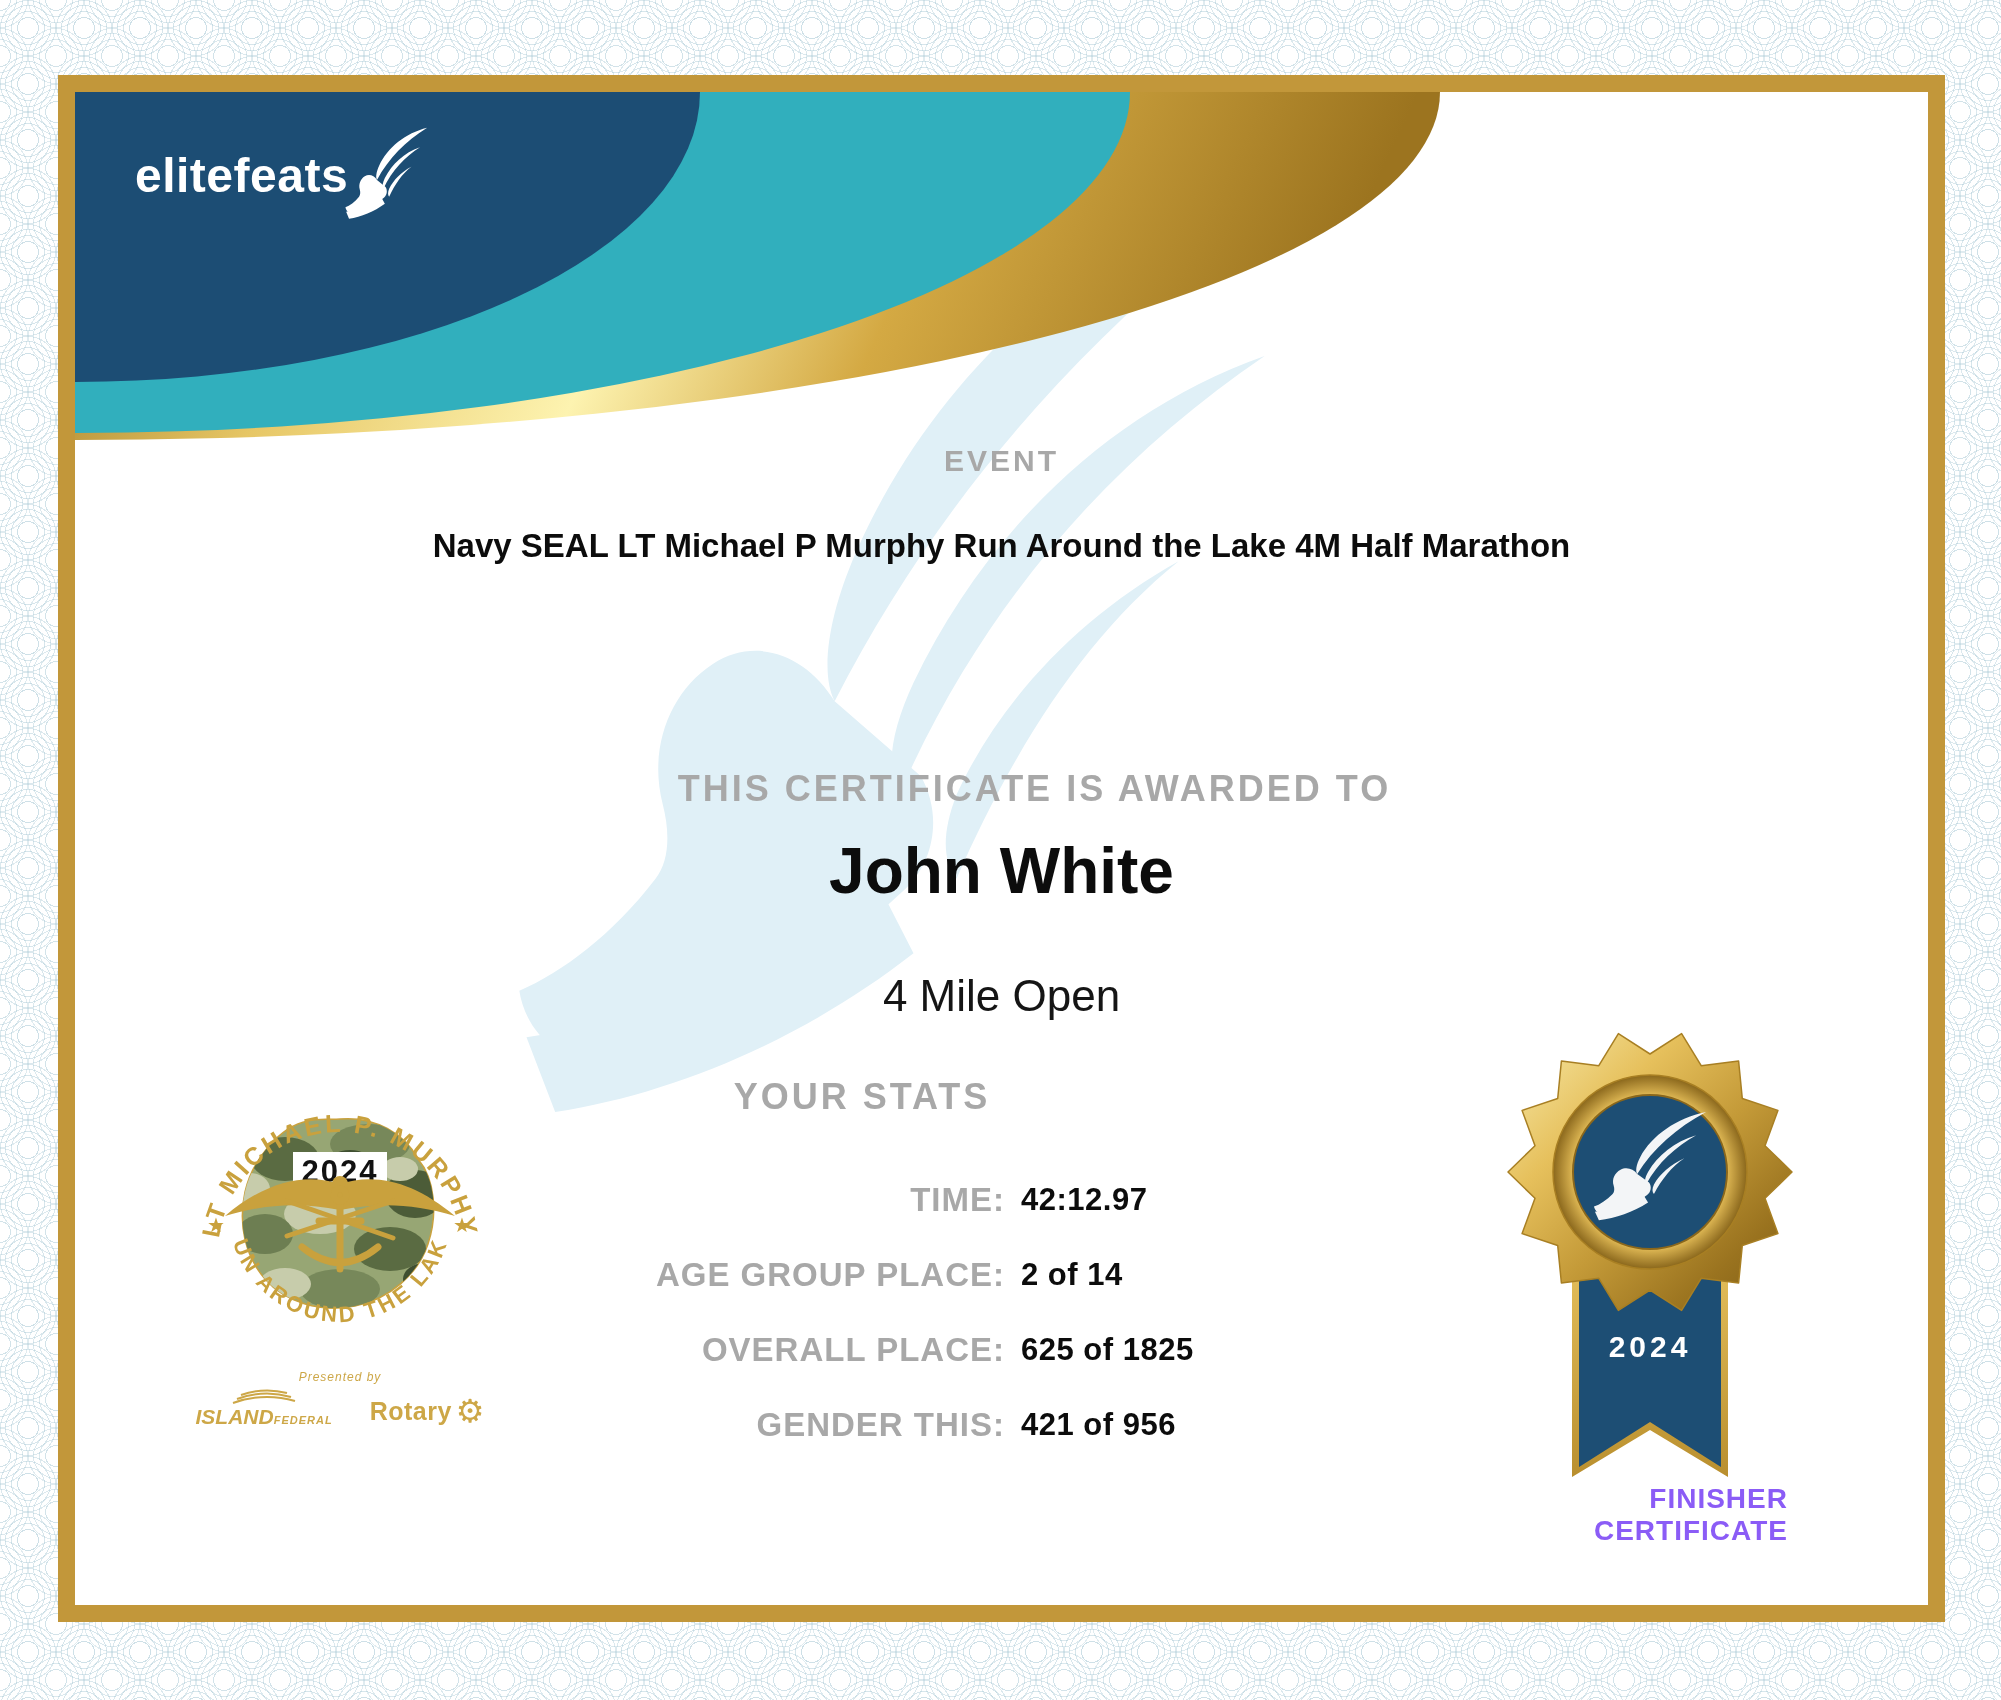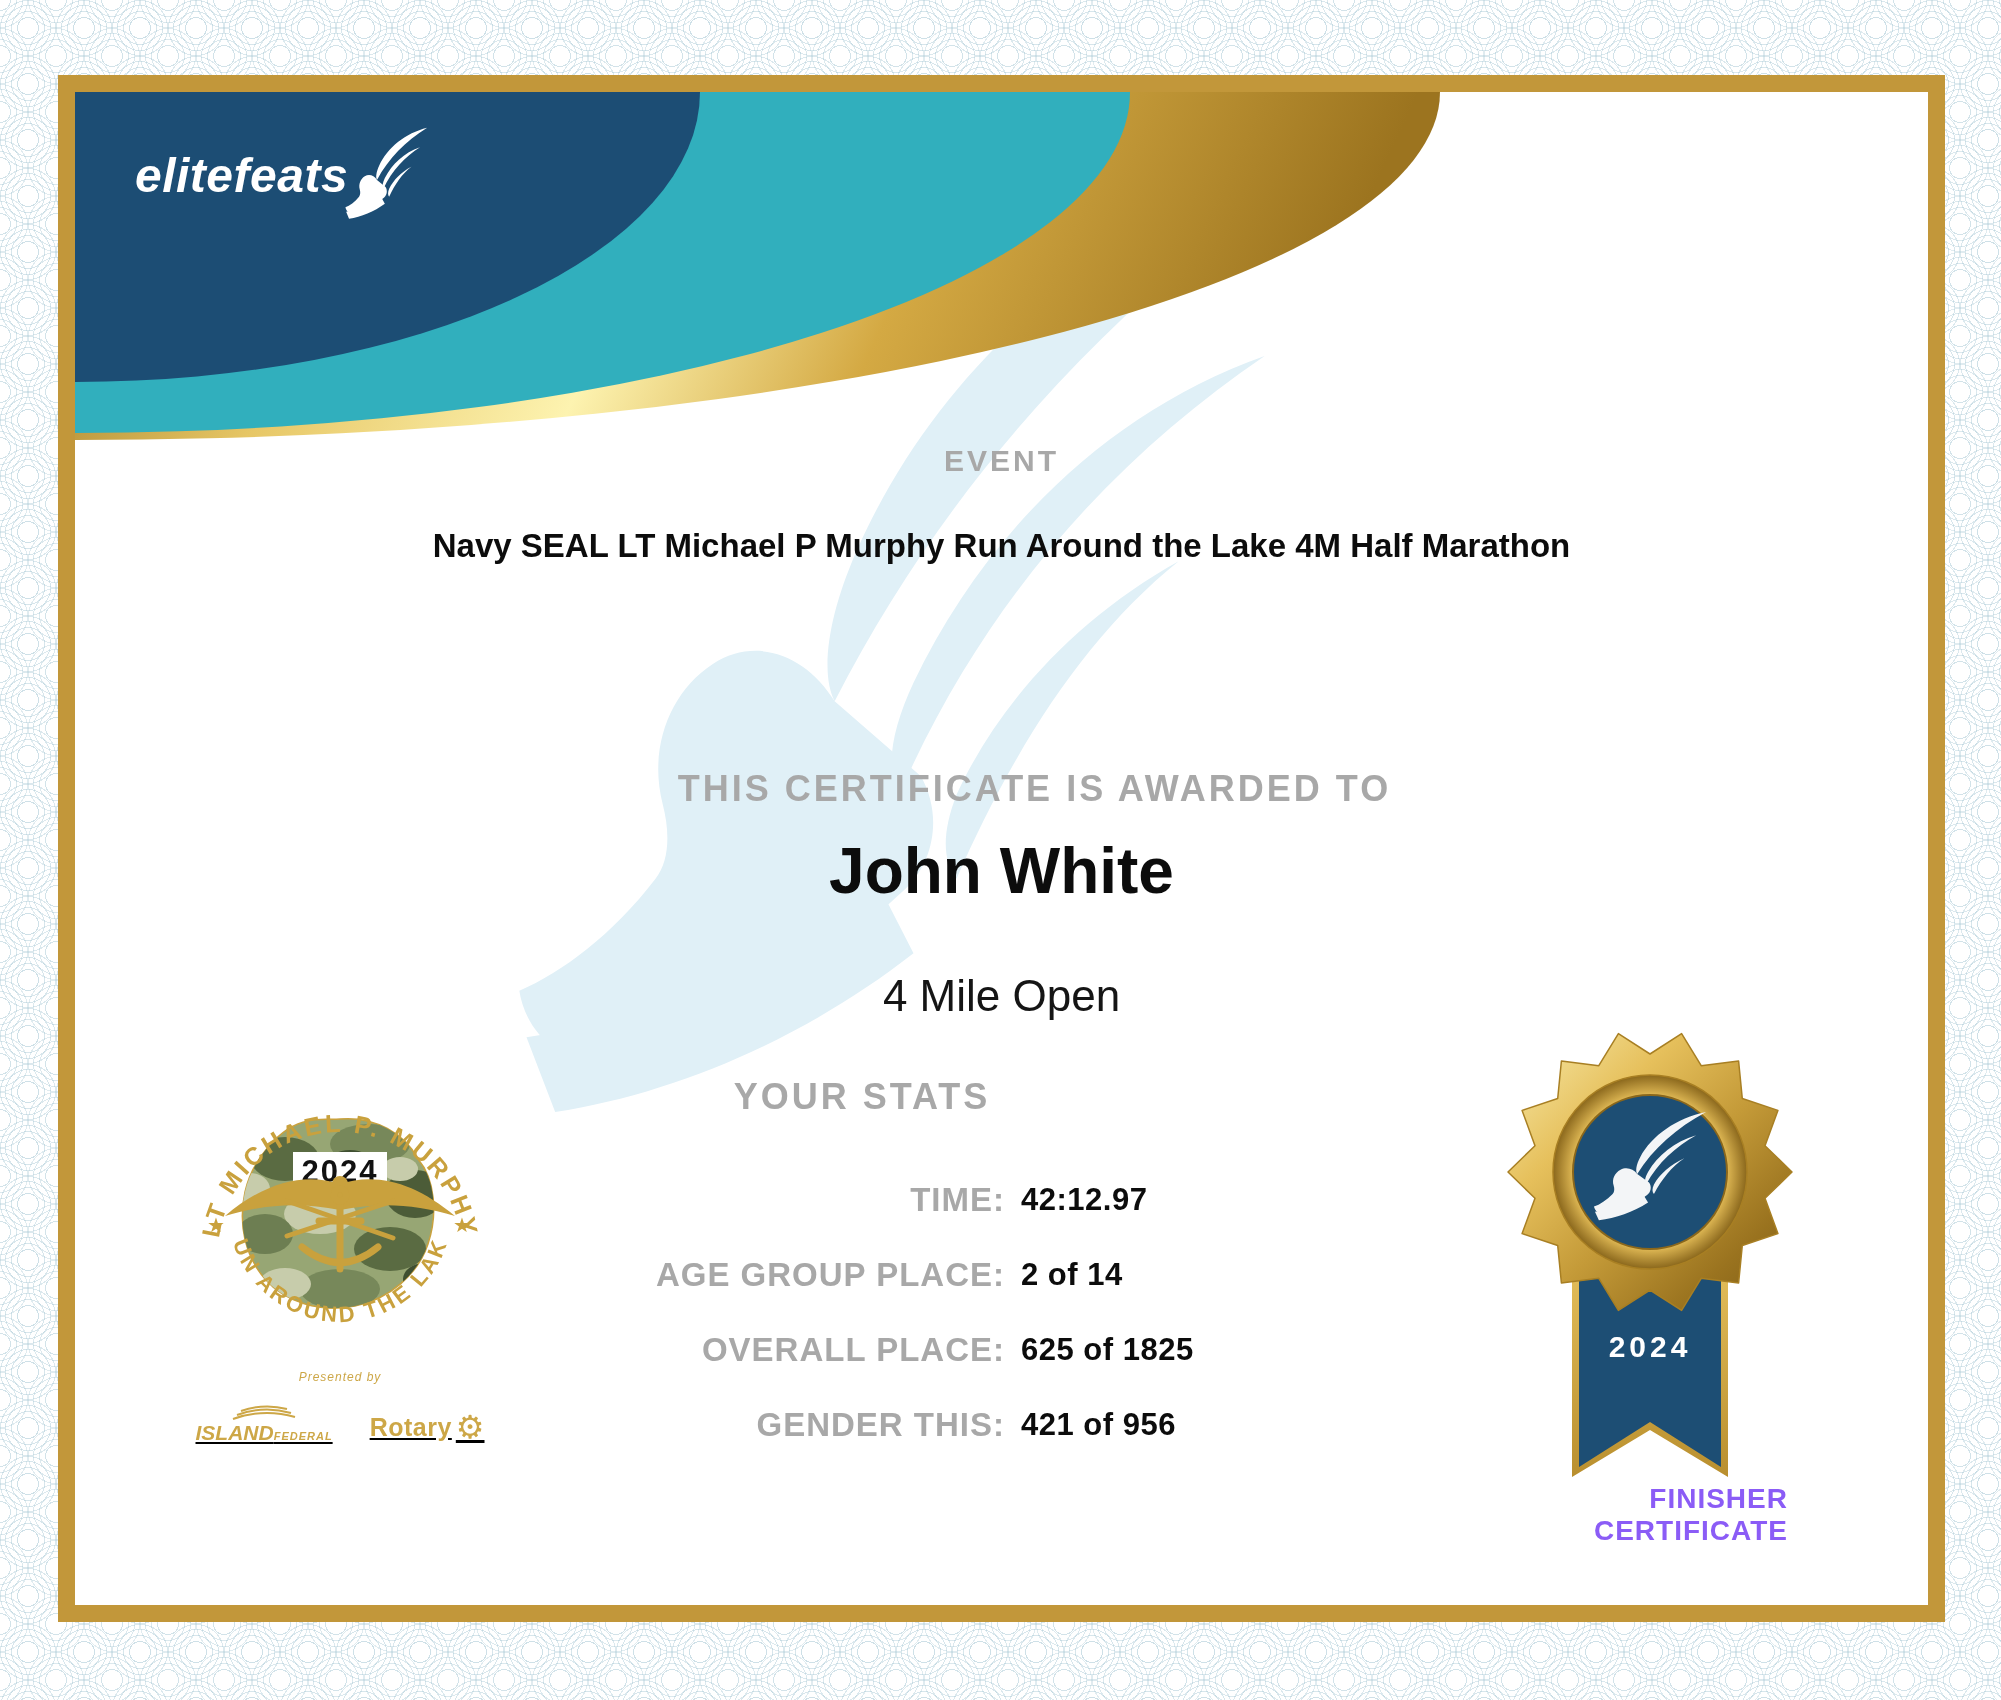--- a/index.html
+++ b/index.html
@@ -13,21 +13,21 @@
   .frame{position:absolute;left:58px;top:75px;width:1887px;height:1547px;background:#c2973a;padding:17px;box-sizing:border-box;}
   .inner{position:relative;width:100%;height:100%;background:#fff;overflow:hidden;}
 
   
   .sw{position:absolute;left:0;top:0;border-radius:0 0 100% 0;}
   .sw-gold{width:1365px;height:348px;z-index:1;
     background:linear-gradient(115deg,#9c741f 0%,#e7c766 22%,#fdf3b0 42%,#d4a943 60%,#9c741f 88%);}
   .sw-teal{width:1055px;height:341px;background:#31afbd;z-index:2;}
   .sw-navy{width:625px;height:290px;background:#1c4d74;z-index:3;}
 
-  .brand{position:absolute;left:60px;top:60px;z-index:4;display:flex;align-items:flex-start;font-style:italic;}
+  .brand{position:absolute;left:60px;top:60px;z-index:4;display:flex;align-items:flex-start;}
   .brand-text{color:#fff;font-weight:bold;font-size:48px;letter-spacing:.5px;line-height:1;}
   .brand-foot{width:86px;height:106px;margin-left:-4px;margin-top:-26px;fill:#ffffff;}
 
   .watermark{position:absolute;left:430px;top:40px;width:860px;height:1120px;z-index:0;fill:#e0f0f7;}
 
   .ctext{position:absolute;left:0;width:100%;text-align:center;z-index:5;}
   .lbl-gray{color:#a8a8a8;font-weight:bold;letter-spacing:3px;}
   .event-label{top:352px;font-size:30px;}
   .event-name{top:435px;font-size:33px;font-weight:bold;color:#0c0c0c;letter-spacing:0;}
   .award-intro{top:676px;font-size:36px;margin-left:33px;}
@@ -39,21 +39,21 @@
   .stats{position:absolute;left:0;top:1070px;width:100%;z-index:5;}
   .stat-row{display:flex;height:75px;align-items:center;}
   .stat-label{width:930px;text-align:right;color:#a8a8a8;font-weight:bold;font-size:33px;letter-spacing:1px;}
   .stat-value{margin-left:16px;color:#0c0c0c;font-weight:bold;font-size:31px;letter-spacing:.5px;}
 
   
   .evlogo{position:absolute;left:110px;top:972px;width:310px;z-index:5;text-align:center;}
   .evlogo svg{display:block;}
   .sponsors{margin-top:6px;}
   .presented{color:#cda747;font-style:italic;font-size:12px;letter-spacing:1px;}
-  .sponsor-row{display:flex;justify-content:center;align-items:flex-end;gap:37px;margin-top:20px;text-decoration:underline;}
+  .sponsor-row{display:flex;justify-content:center;align-items:flex-end;gap:37px;margin-top:4px;}
   .island{display:flex;flex-direction:column;align-items:center;color:#cda747;}
   .island-waves{width:70px;height:18px;stroke:#cda747;fill:none;}
   .island-text{font-weight:bold;font-style:italic;font-size:21px;line-height:1;}
   .island-sub{font-size:11px;font-weight:bold;font-style:italic;letter-spacing:1px;}
   .rotary{display:flex;align-items:center;gap:4px;color:#cda747;}
   .rotary-text{font-size:25px;font-weight:600;letter-spacing:.5px;}
   .rotary-wheel{font-size:32px;line-height:1;}
 
   
   .ribbon{position:absolute;left:1497px;top:1150px;width:156px;height:235px;z-index:4;

